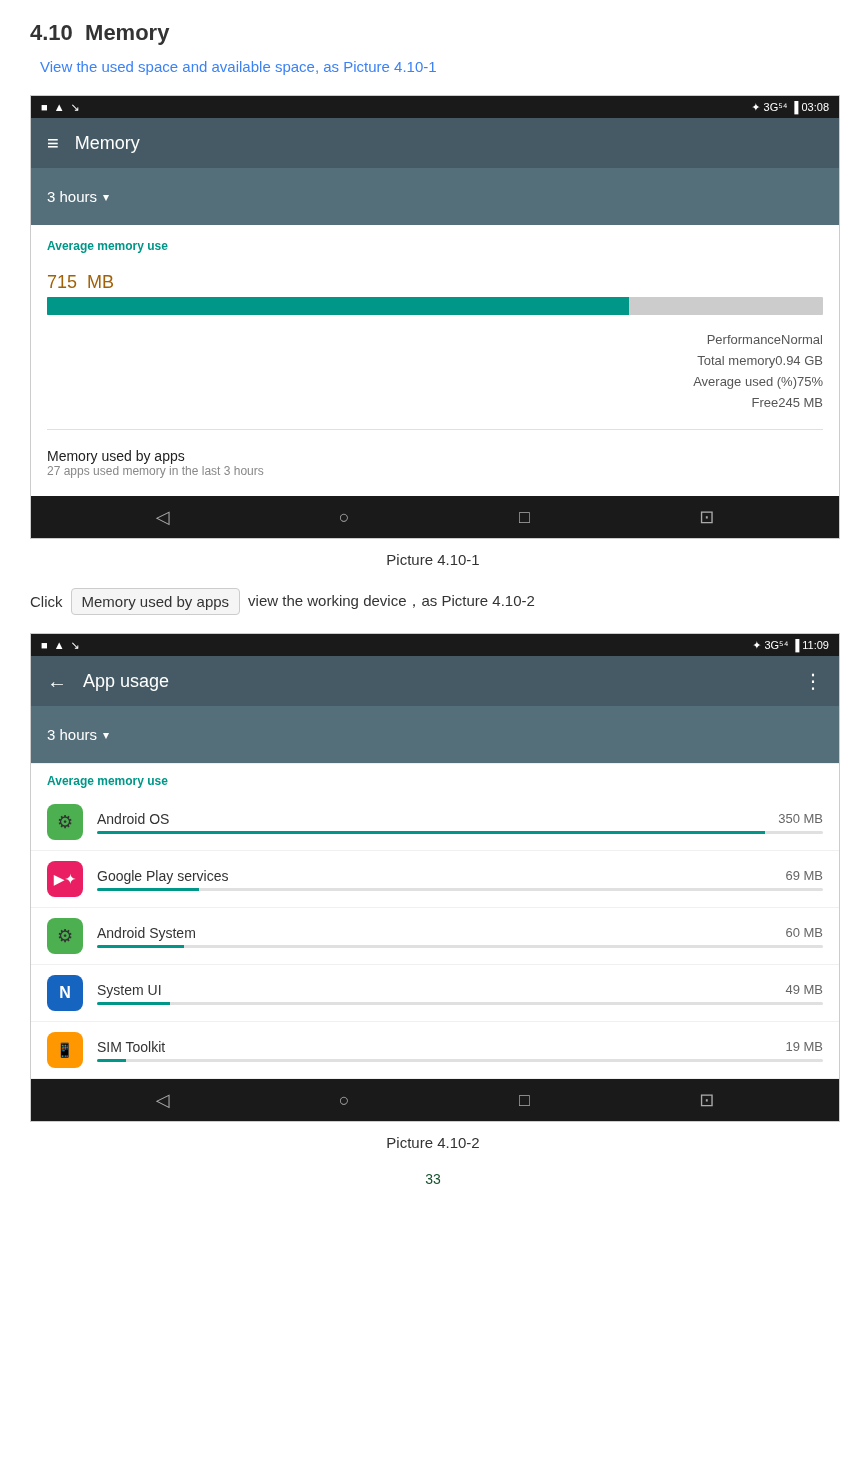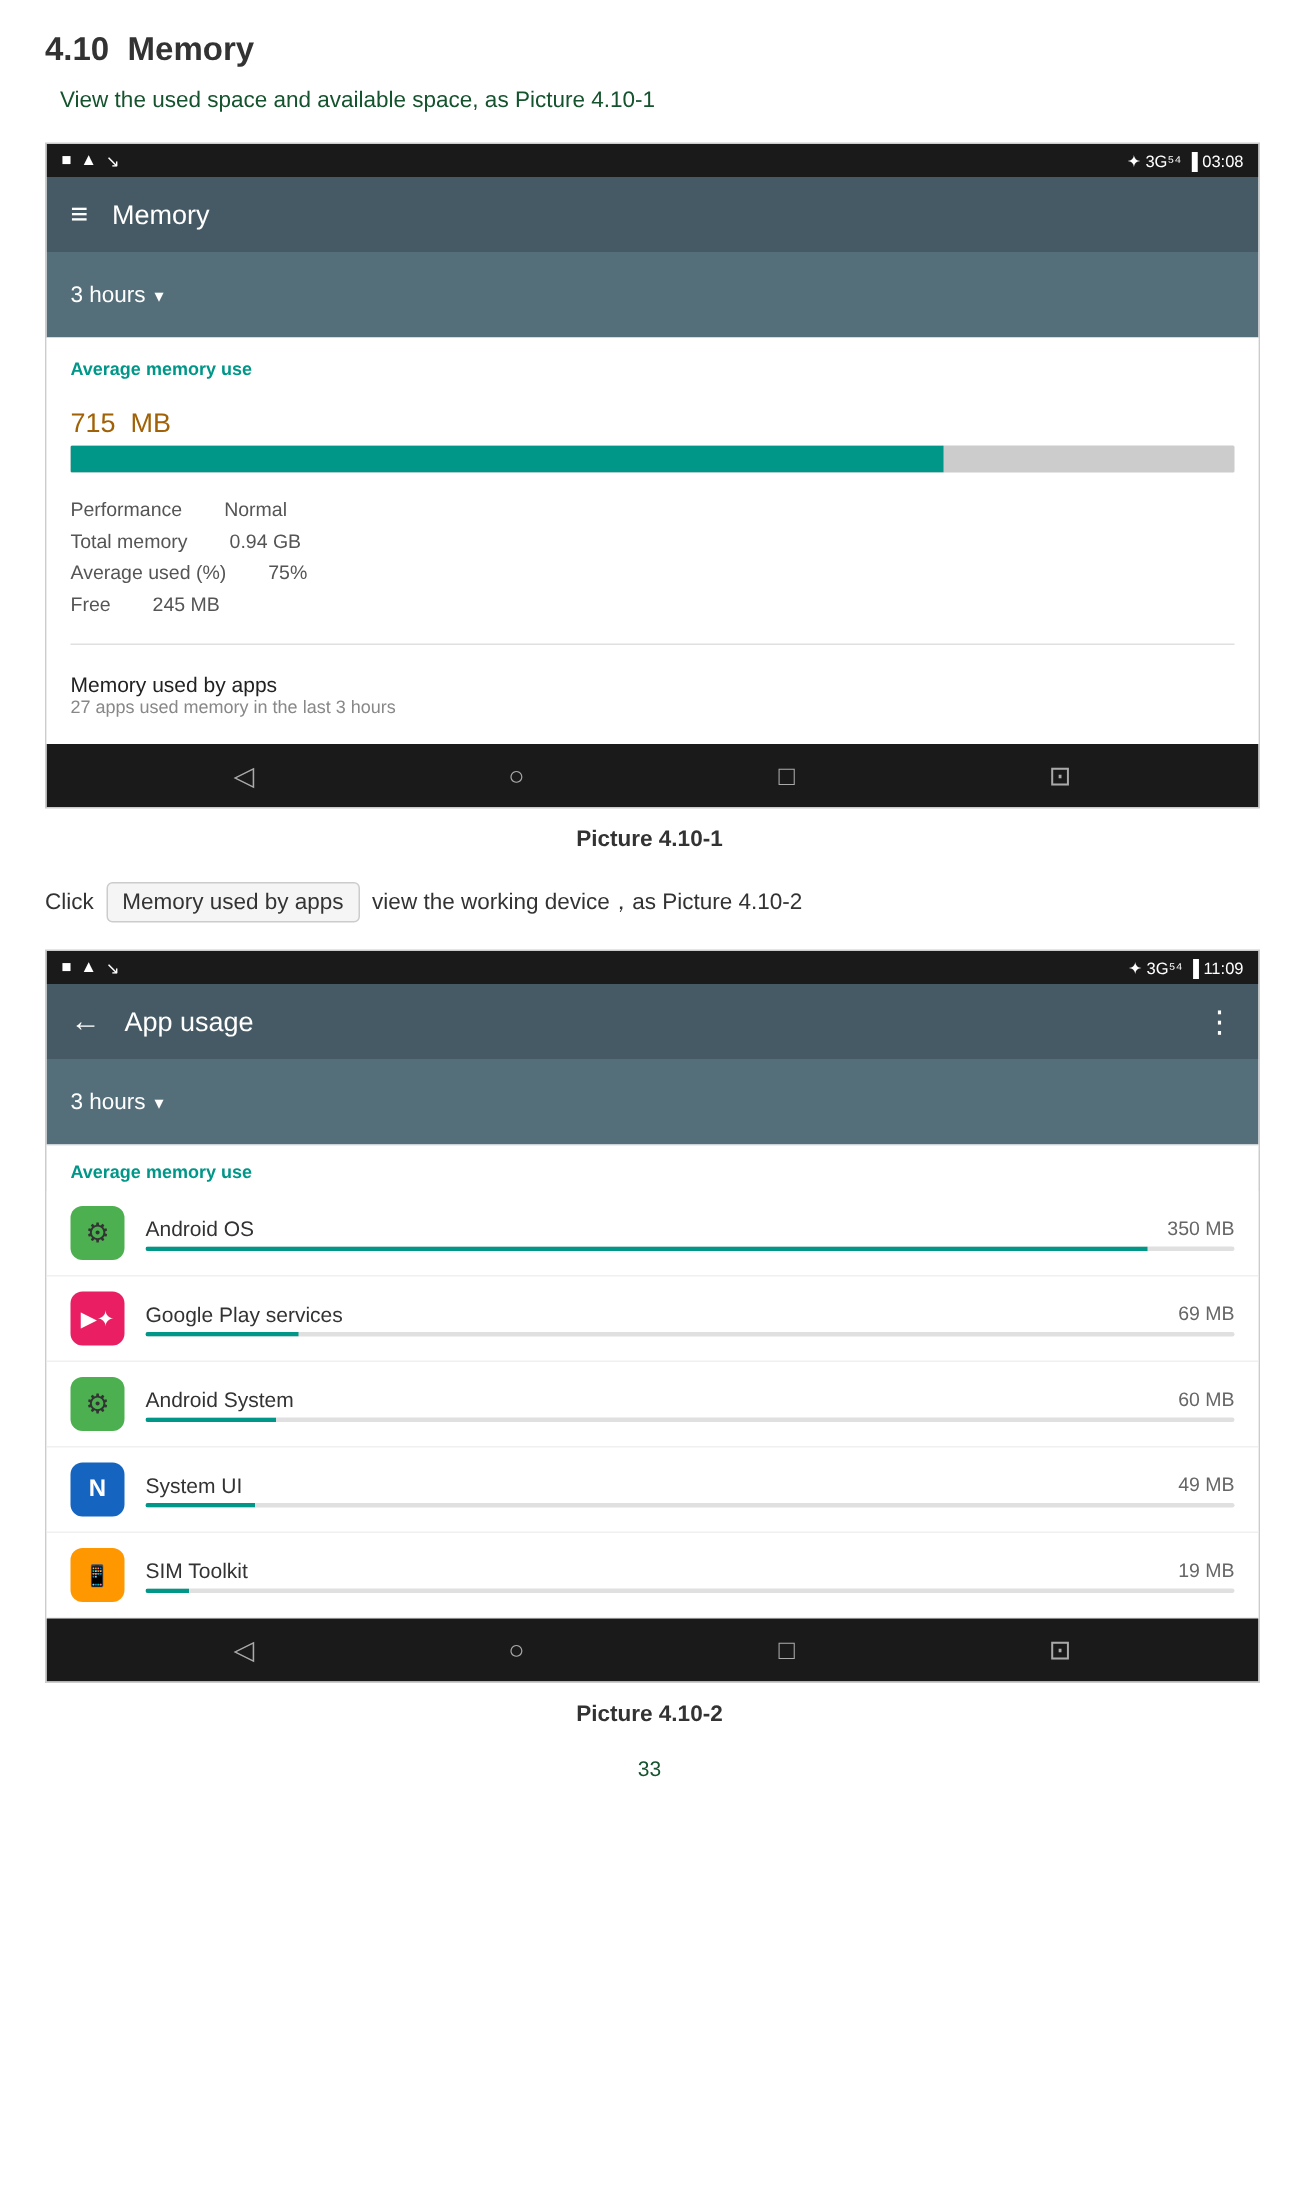--- a/index.html
+++ b/index.html
@@ -14,21 +14,21 @@
 
     
     .section-heading {
       font-size: 22px;
       font-weight: bold;
       margin-bottom: 12px;
     }
 
     .section-desc {
       font-size: 15px;
-      color: #14532d;
+      color: #3b82f6;
       margin-bottom: 20px;
       padding-left: 10px;
     }
 
     
     .phone-screen {
       border: 1px solid #ccc;
       background: #fff;
       width: 810px;
       margin: 0 auto 10px auto;
@@ -146,24 +146,23 @@
 
     
     .stats-table {
       width: 100%;
       font-size: 13px;
       margin-bottom: 16px;
     }
 
     .stats-row {
       display: flex;
-      justify-content: flex-start;
+      justify-content: flex-end;
       padding: 3px 0;
       color: #444;
-      gap: 28px;
     }
 
     .stats-row .stat-label { color: #555; }
     .stats-row .stat-value { color: #555; }
 
     .divider {
       border: none;
       border-top: 1px solid #e0e0e0;
       margin: 8px 0;
     }
@@ -195,21 +194,21 @@
     }
 
     .nav-icon {
       color: #aaa;
       font-size: 18px;
     }
 
     
     .picture-caption {
       text-align: center;
-      font-weight: bold;
+      font-weight: normal;
       font-size: 15px;
       margin: 12px 0 20px 0;
     }
 
     
     .click-desc {
       display: flex;
       align-items: center;
       font-size: 15px;
       margin-bottom: 18px;

